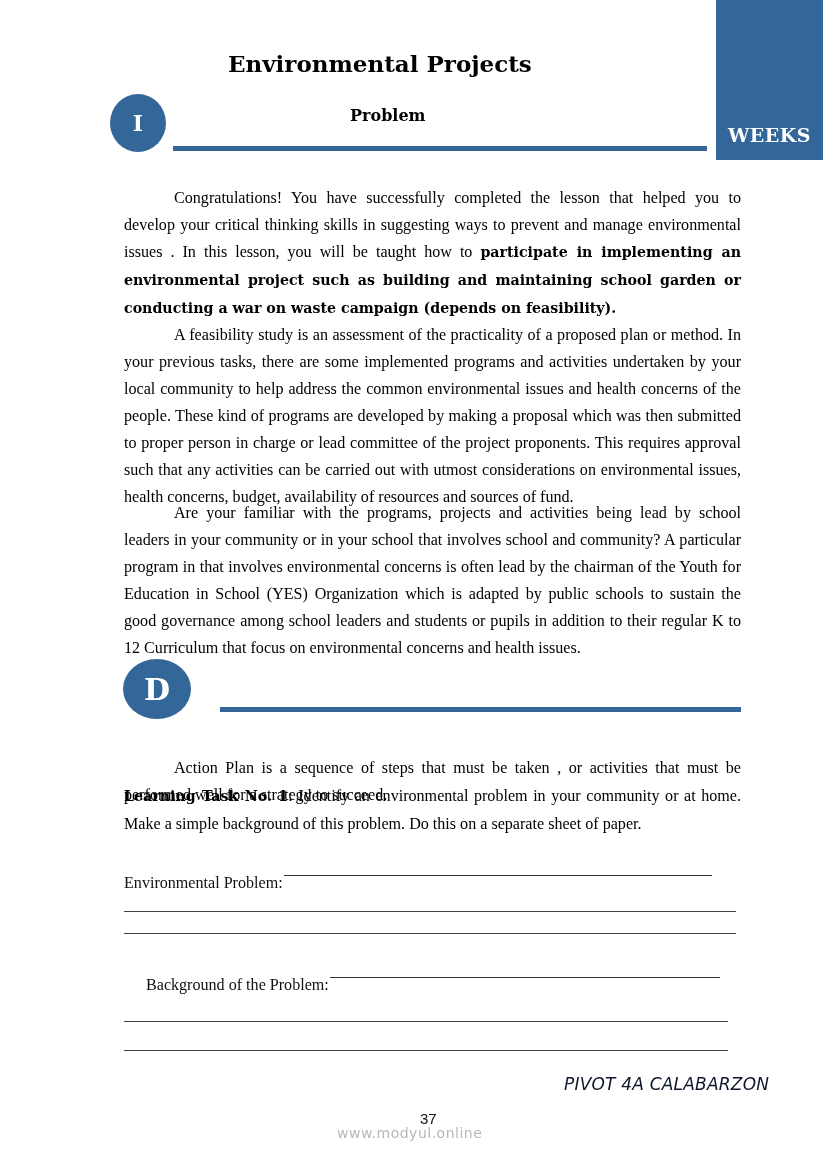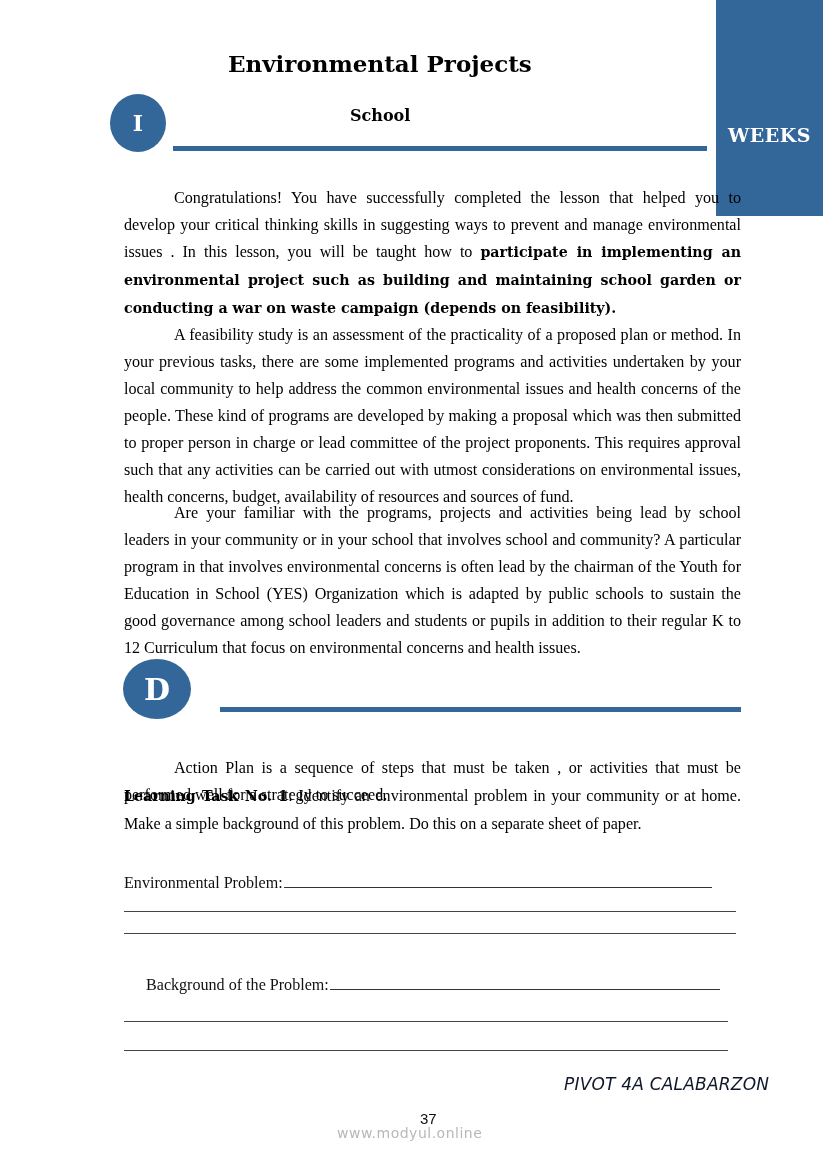--- a/index.html
+++ b/index.html
@@ -1,19 +1,19 @@
 <!DOCTYPE html>
 <html><head>
   <meta charset="utf-8">
   <style>
     html, body { margin: 0; padding: 0; background: #ffffff; }
     body { width: 826px; height: 1169px; position: relative; overflow: hidden;
            font-family: "DejaVu Serif", "Liberation Serif", serif; color: #111; }
 
-    .weeks-box { position: absolute; left: 716px; top: 0; width: 107px; height: 216px; background: #336699; }
+    .weeks-box { position: absolute; left: 716px; top: 0; width: 107px; height: 160px; background: #336699; }
     .weeks-label { position: absolute; left: 0; right: 0; top: 124px; text-align: center; color: #fff;
                    font-family: "DejaVu Serif", serif; font-weight: bold; font-size: 19px; letter-spacing: 0.5px; }
 
     .title { position: absolute; left: 228px; top: 50px; width: 400px; 
              font-family: "DejaVu Serif", serif; font-weight: bold; font-size: 23px; color: #000; }
 
     .circle { position: absolute; background: #336699; border-radius: 50%; color: #fff;
               font-family: "DejaVu Serif", serif; font-weight: bold; display: flex; align-items: center; justify-content: center; }
     .circle-i { left: 110px; top: 94px; width: 56px; height: 58px; font-size: 22px; }
     .circle-d { left: 123px; top: 659px; width: 68px; height: 60px; font-size: 30px; }
@@ -29,21 +29,21 @@
             font-size: 16.1px; line-height: 27px; text-align: justify; color: #000000; }
     .para .indent { display: inline-block; width: 50px; }
     .para b { font-family: "DejaVu Serif", serif; font-size: 14.2px; font-weight: bold; }
     .p1 { top: 184px; }
     .p2 { top: 321px; }
     .p3 { top: 499px; }
     .p4 { top: 754px; }
     .p5 { top: 782px; }
 
     .field-row { position: absolute; left: 124px; font-family: "Liberation Serif", serif; font-size: 16.1px;
-                 color: #111; display: flex; align-items: flex-end; }
+                 color: #111; display: flex; }
     .field-line { border-bottom: 1px solid #333; height: 1px; margin-left: 1px; margin-bottom: 4px; }
     .blank-line { position: absolute; left: 124px; border-bottom: 1px solid #444; height: 0; }
 
     .footer-org { position: absolute; left: 564px; top: 1074px; font-family: "DejaVu Sans", sans-serif;
                   font-style: italic; font-size: 17px; color: #0f172a; letter-spacing: 0.2px; }
     .page-num { position: absolute; left: 420px; top: 1110px; font-family: "Liberation Sans", sans-serif;
                 font-size: 15px; color: #111; }
     .watermark { position: absolute; left: 337px; top: 1125px; font-family: "DejaVu Sans", sans-serif;
                  font-size: 14px; color: #b8b8b8; letter-spacing: 0.5px; }
   </style>
@@ -52,21 +52,21 @@
 
 <div class="weeks-box">
   <div class="weeks-label">WEEKS</div>
 </div>
 
 <div class="title">Environmental Projects</div>
 
 <div class="circle circle-i">
   <span>I</span>
 </div>
-<div class="lesson-label">School</div>
+<div class="lesson-label">Problem</div>
 <div class="rule rule-1"></div>
 
 <div class="para p1"><span class="indent"></span><span>Congratulations!  You have successfully completed the  lesson that  helped you to develop your critical thinking skills in suggesting ways to prevent and manage environmental issues .  In this lesson, you will be taught how to </span><b>participate in implementing an environmental project such as building and maintaining school garden or conducting a war on waste campaign (depends on feasibility).</b></div>
 
 <div class="para p2"><span class="indent"></span><span>A feasibility study is an assessment of the practicality of a proposed plan or method.   In your previous tasks, there are some implemented programs and activities undertaken by your local community to help address the common    environmental issues and health concerns of the people. These kind of programs  are developed by making a proposal which was then submitted to proper person in charge or lead committee of the project proponents.  This requires approval such that any activities can be carried out with utmost considerations on environmental issues, health concerns, budget, availability of resources and sources of fund.</span></div>
 
 <div class="para p3"><span class="indent"></span><span>Are your familiar with the programs, projects and activities being lead by school leaders in your community or in your school that involves school and community?  A particular program in that involves environmental concerns is often lead by the chairman of the Youth for Education in School (YES)  Organization which is adapted by public schools to sustain the good governance among school leaders and students or pupils in addition to their regular K to 12 Curriculum that focus on environmental concerns and health issues.</span></div>
 
 <div class="circle circle-d">
   <span>D</span>

